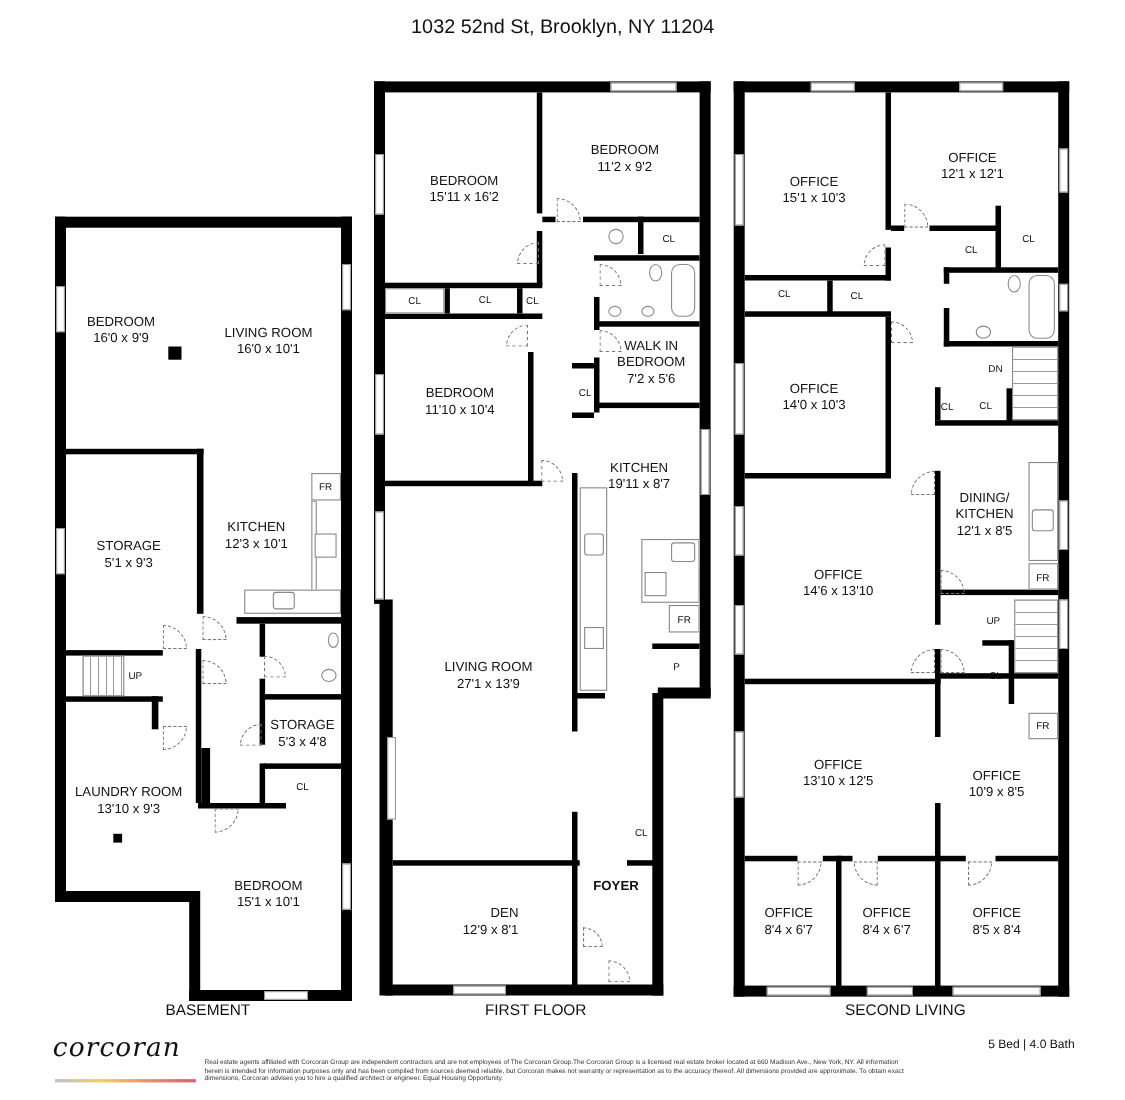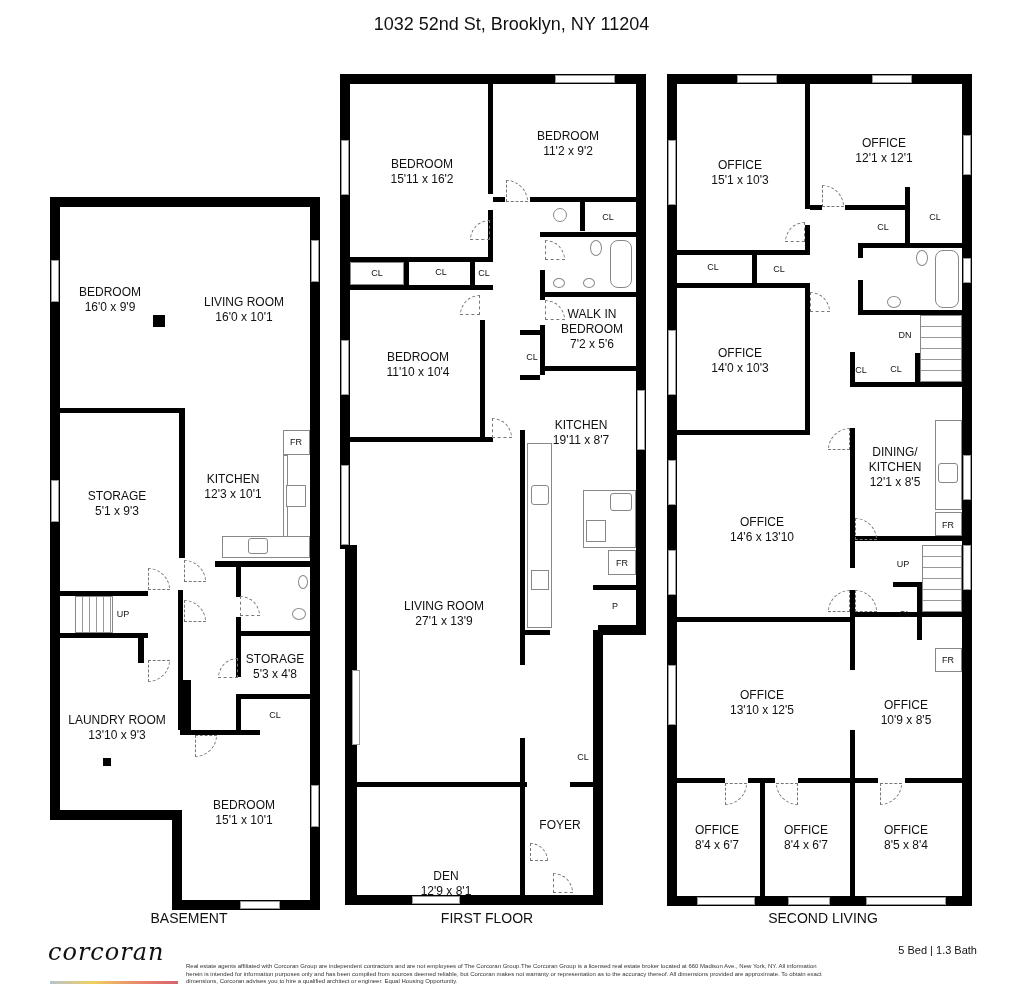--- a/index.html
+++ b/index.html
@@ -196,25 +196,25 @@
       <div>7'2 x 5'6</div>
     </div>
   <div class="lbl" style="left:581px;top:418px;">
       <div>KITCHEN</div>
       <div>19'11 x 8'7</div>
     </div>
   <div class="lbl" style="left:444px;top:599px;">
       <div>LIVING ROOM</div>
       <div>27'1 x 13'9</div>
     </div>
-  <div class="lbl" style="left:446px;top:869px;">
+  <div class="lbl" style="left:446px;top:823px;text-align:right;">
       <div>DEN</div>
       <div>12'9 x 8'1</div>
     </div>
-  <div class="lbl" style="left:560px;top:818px;">
+  <div class="lbl" style="left:560px;top:798px;font-weight:bold;">
       <div>FOYER</div>
     </div>
   <div class="floorlbl" style="left:487px;">FIRST FLOOR</div>
 </div>
 
 <div>
   <div class="w" style="left:667px;top:74px;width:305px;height:10px;"></div>
   <div class="w" style="left:667px;top:74px;width:10px;height:832px;"></div>
   <div class="w" style="left:962px;top:74px;width:10px;height:832px;"></div>
   <div class="w" style="left:667px;top:896px;width:305px;height:10px;"></div>
@@ -336,13 +336,13 @@
   <div class="lbl" style="left:906px;top:823px;">
       <div>OFFICE</div>
       <div>8'5 x 8'4</div>
     </div>
   <div class="floorlbl" style="left:823px;">SECOND LIVING</div>
 </div>
 
 <div class="logo">corcoran</div>
 <div class="logobar"></div>
 <div class="disc">Real estate agents affiliated with Corcoran Group are independent contractors and are not employees of The Corcoran Group.The Corcoran Group is a licensed real estate broker located at 660 Madison Ave., New York, NY. All information herein is intended for information purposes only and has been compiled from sources deemed reliable, but Corcoran makes not warranty or representation as to the accuracy thereof. All dimensions provided are approximate. To obtain exact dimensions, Corcoran advises you to hire a qualified architect or engineer. Equal Housing Opportunity.</div>
-<div class="bb">5 Bed | 1.3 Bath</div>
+<div class="bb">5 Bed | 4.0 Bath</div>
 
 </body></html>

